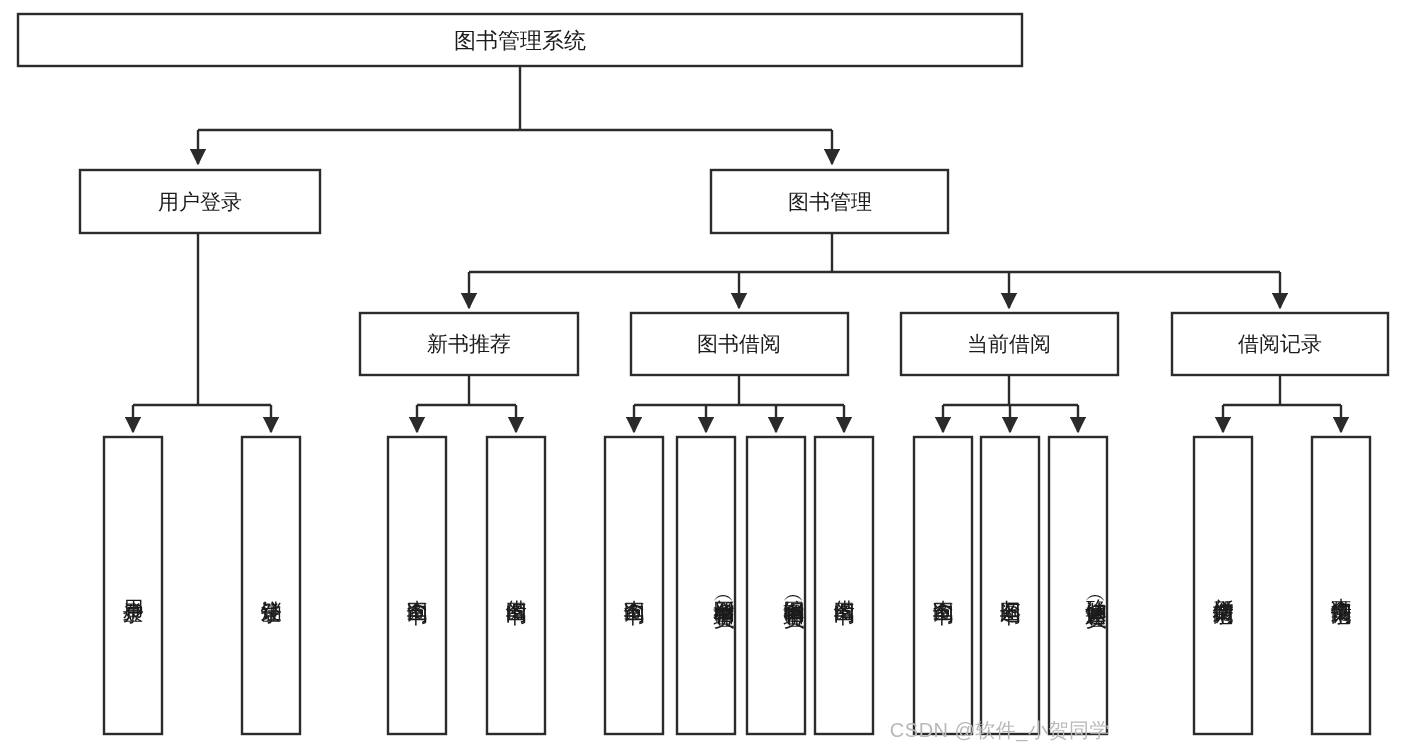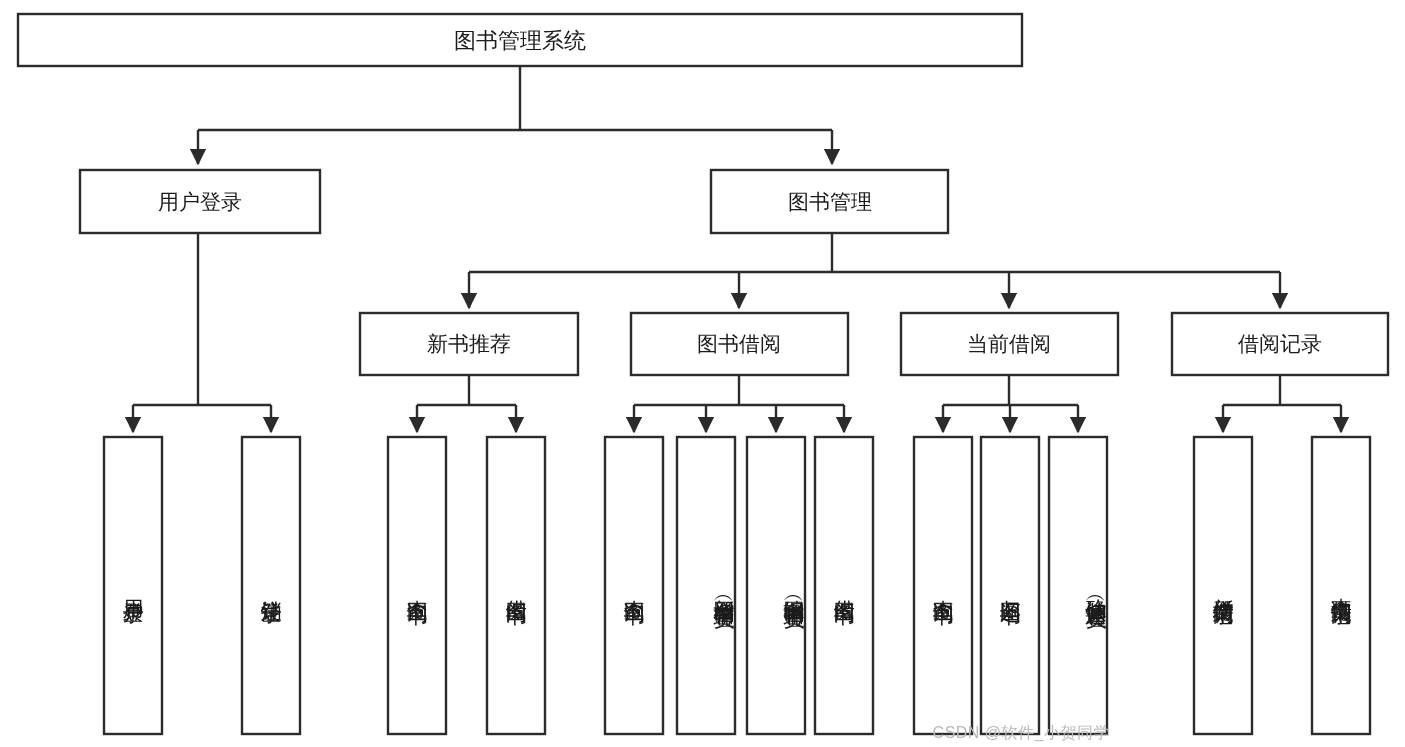--- a/index.html
+++ b/index.html
@@ -60,21 +60,21 @@
     align-items: center;
     justify-content: center;
     text-align: center;
     pointer-events: none;
   }
   #watermark {
     position: absolute;
     right: 8px;
     bottom: 3px;
     font-family: "Liberation Sans", "DejaVu Sans", sans-serif;
-    font-size: 16px;
+    font-size: 20px;
     color: #b9b9b9;
     letter-spacing: 0.5px;
     white-space: nowrap;
   }
 </style>
 </head>
 <body>
 
 <div id="diagram-root">
 

